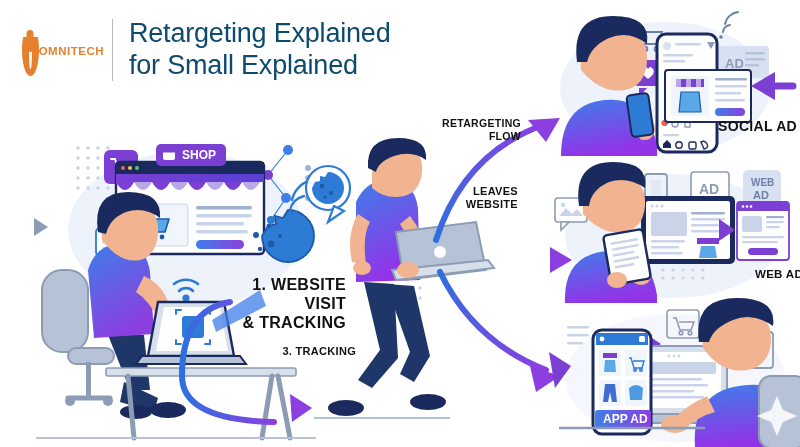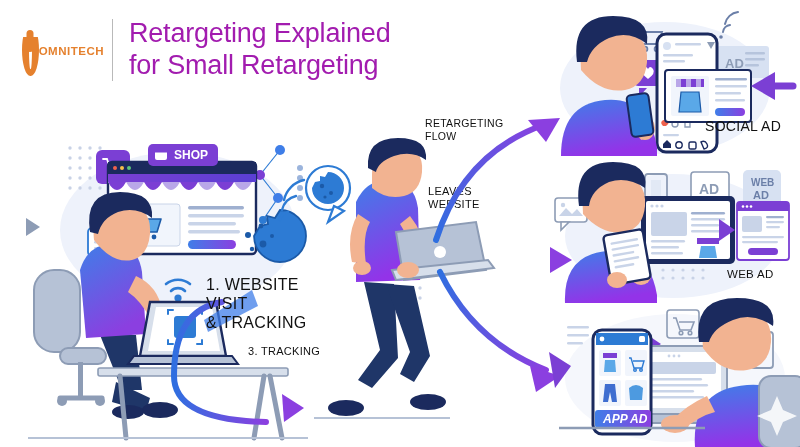--- a/index.html
+++ b/index.html
@@ -23,26 +23,26 @@
   .power-icon .notch {
     position:absolute; left:50%; top:-3px; transform:translateX(-50%);
     width:16px; height:16px; background:#ffffff;
   }
   .power-icon .bar {
     position:absolute; left:50%; top:6px; transform:translateX(-50%);
     width:7px; height:22px; border-radius:4px; background:#E5812E;
   }
   .logo-word { font-size:11.5px; font-weight:bold; letter-spacing:.5px; color:#E5812E; margin-top:3px; }
   .divider { width:1px; height:62px; background:#b9b9b9; margin:0 16px 0 8px; }
-  .title { font-size:27px; line-height:1.18; color:#a21caf; font-weight:normal; letter-spacing:-.2px; }
+  .title { font-size:27px; line-height:1.18; color:#0c4a6e; font-weight:normal; letter-spacing:-.2px; }
 
   
   .scene { position:absolute; }
   .lbl {
-    position:absolute; font-weight:normal; color:#111; text-align:left;
+    position:absolute; font-weight:bold; color:#111; text-align:right;
     letter-spacing:.3px; line-height:1.2; white-space:pre-line;
   }
 
   svg { overflow:visible; display:block; }
 </style>
 </head>
 <body>
 
 <div id="stage">
 
@@ -51,25 +51,25 @@
       <div class="power-icon">
         <div class="ring"></div>
         <div class="notch"></div>
         <div class="bar"></div>
       </div>
       <div class="logo-word">OMNITECH</div>
     </div>
     <div class="divider"></div>
     <div>
       <div class="title">Retargeting Explained</div>
-      <div class="title">for Small Retargeting</div>
+      <div class="title">for Small Explained</div>
     </div>
   </div>
 
-  <div class="scene" style="left:8px;top:120px;width:330px;height:327px;">
+  <div class="scene" style="left:16px;top:120px;width:330px;height:327px;">
     <svg width="330" height="327" viewBox="0 0 330 327">
       <defs>
         <linearGradient id="gShirt1" x1="0" y1="0" x2="0.4" y2="1">
           <stop offset="0%" stop-color="#3f7ee8"></stop>
             <stop offset="100%" stop-color="#8b3fe0"></stop>
         </linearGradient>
         <linearGradient id="gPill1" x1="0" y1="0" x2="1" y2="0">
           <stop offset="0%" stop-color="#3f7ee8"></stop>
             <stop offset="100%" stop-color="#8b3fe0"></stop>
         </linearGradient>
@@ -572,21 +572,21 @@
             <rect x="68" y="106" width="20" height="2.4" rx="1.2"></rect>
           </g>
         </g>
         <ellipse cx="72" cy="122" rx="10" ry="8" fill="#f2b391"></ellipse>
       </g>
     </svg>
 
     <div class="lbl" style="left:182px;top:110px;width:76px;font-size:11.5px;">WEB AD</div>
   </div>
 
-  <div class="scene" style="left:545px;top:300px;width:255px;height:147px;font-style:italic;">
+  <div class="scene" style="left:545px;top:300px;width:255px;height:147px;">
     <svg width="255" height="147" viewBox="0 0 255 147">
       <defs>
         <linearGradient id="gShirt5" x1="0" y1="0" x2="0.2" y2="1">
           <stop offset="0%" stop-color="#3f7ee8"></stop>
             <stop offset="100%" stop-color="#9333e8"></stop>
         </linearGradient>
         <linearGradient id="gAppAd" x1="0" y1="0" x2="1" y2="0">
           <stop offset="0%" stop-color="#3f7ee8"></stop>
             <stop offset="100%" stop-color="#8b3fe0"></stop>
         </linearGradient>

